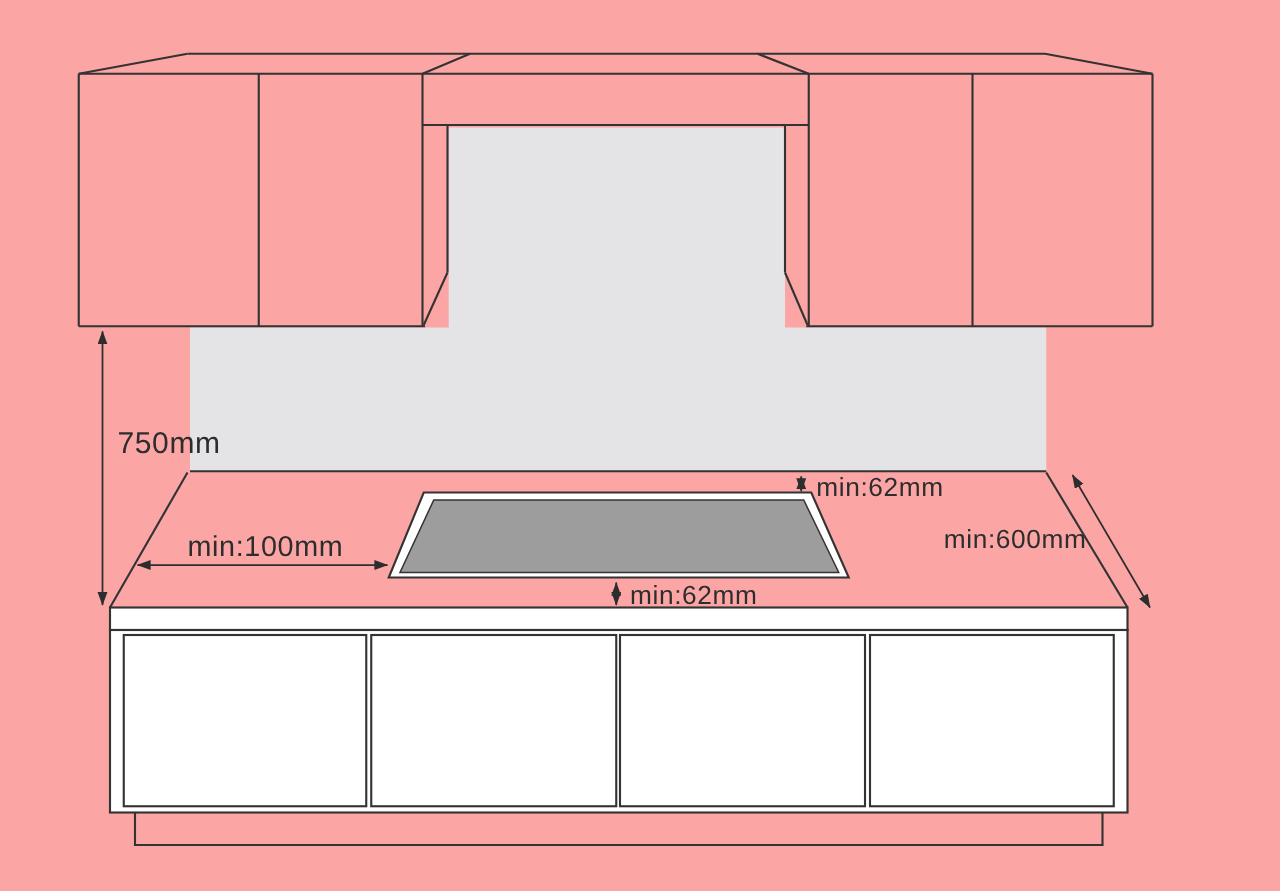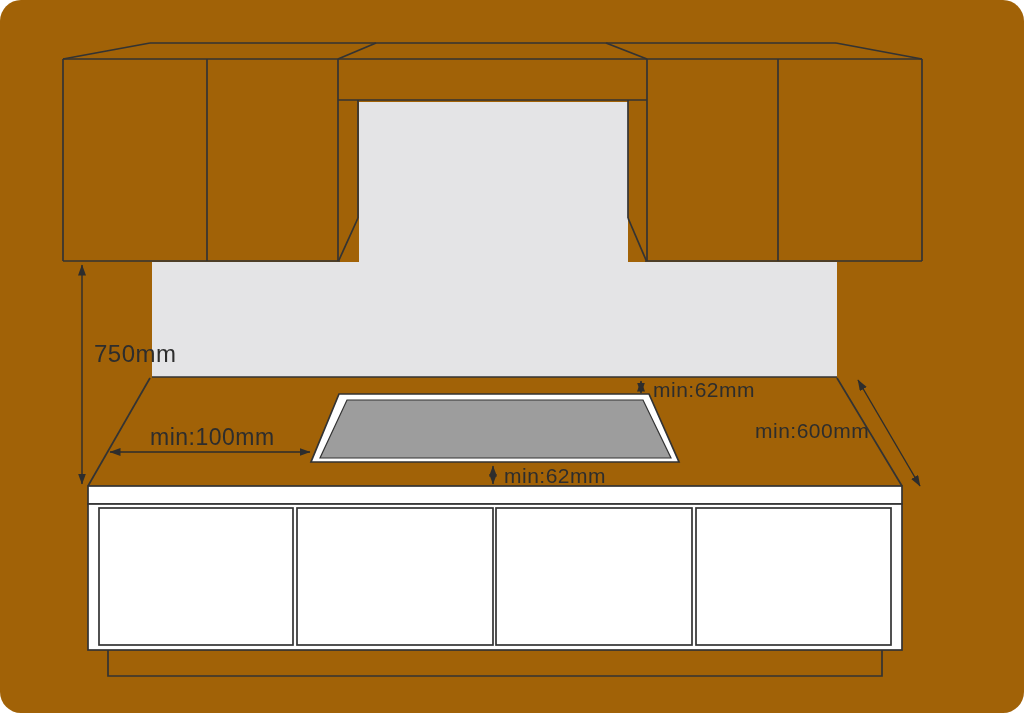--- a/index.html
+++ b/index.html
@@ -8,22 +8,21 @@
     background: #ffffff;
     width: 1024px;
     height: 713px;
     overflow: hidden;
     font-family: "Liberation Sans", "DejaVu Sans", sans-serif;
   }
   #stage {
     position: relative;
     width: 1024px;
     height: 713px;
-    background: #a16207;
-    border-radius: 21px;
+    background: #fca5a5;
   }
   svg { display: block; }
   .ln {
     stroke: #333333;
     stroke-width: 1.7;
     fill: none;
     stroke-linecap: butt;
     stroke-linejoin: miter;
   }
   .face {

